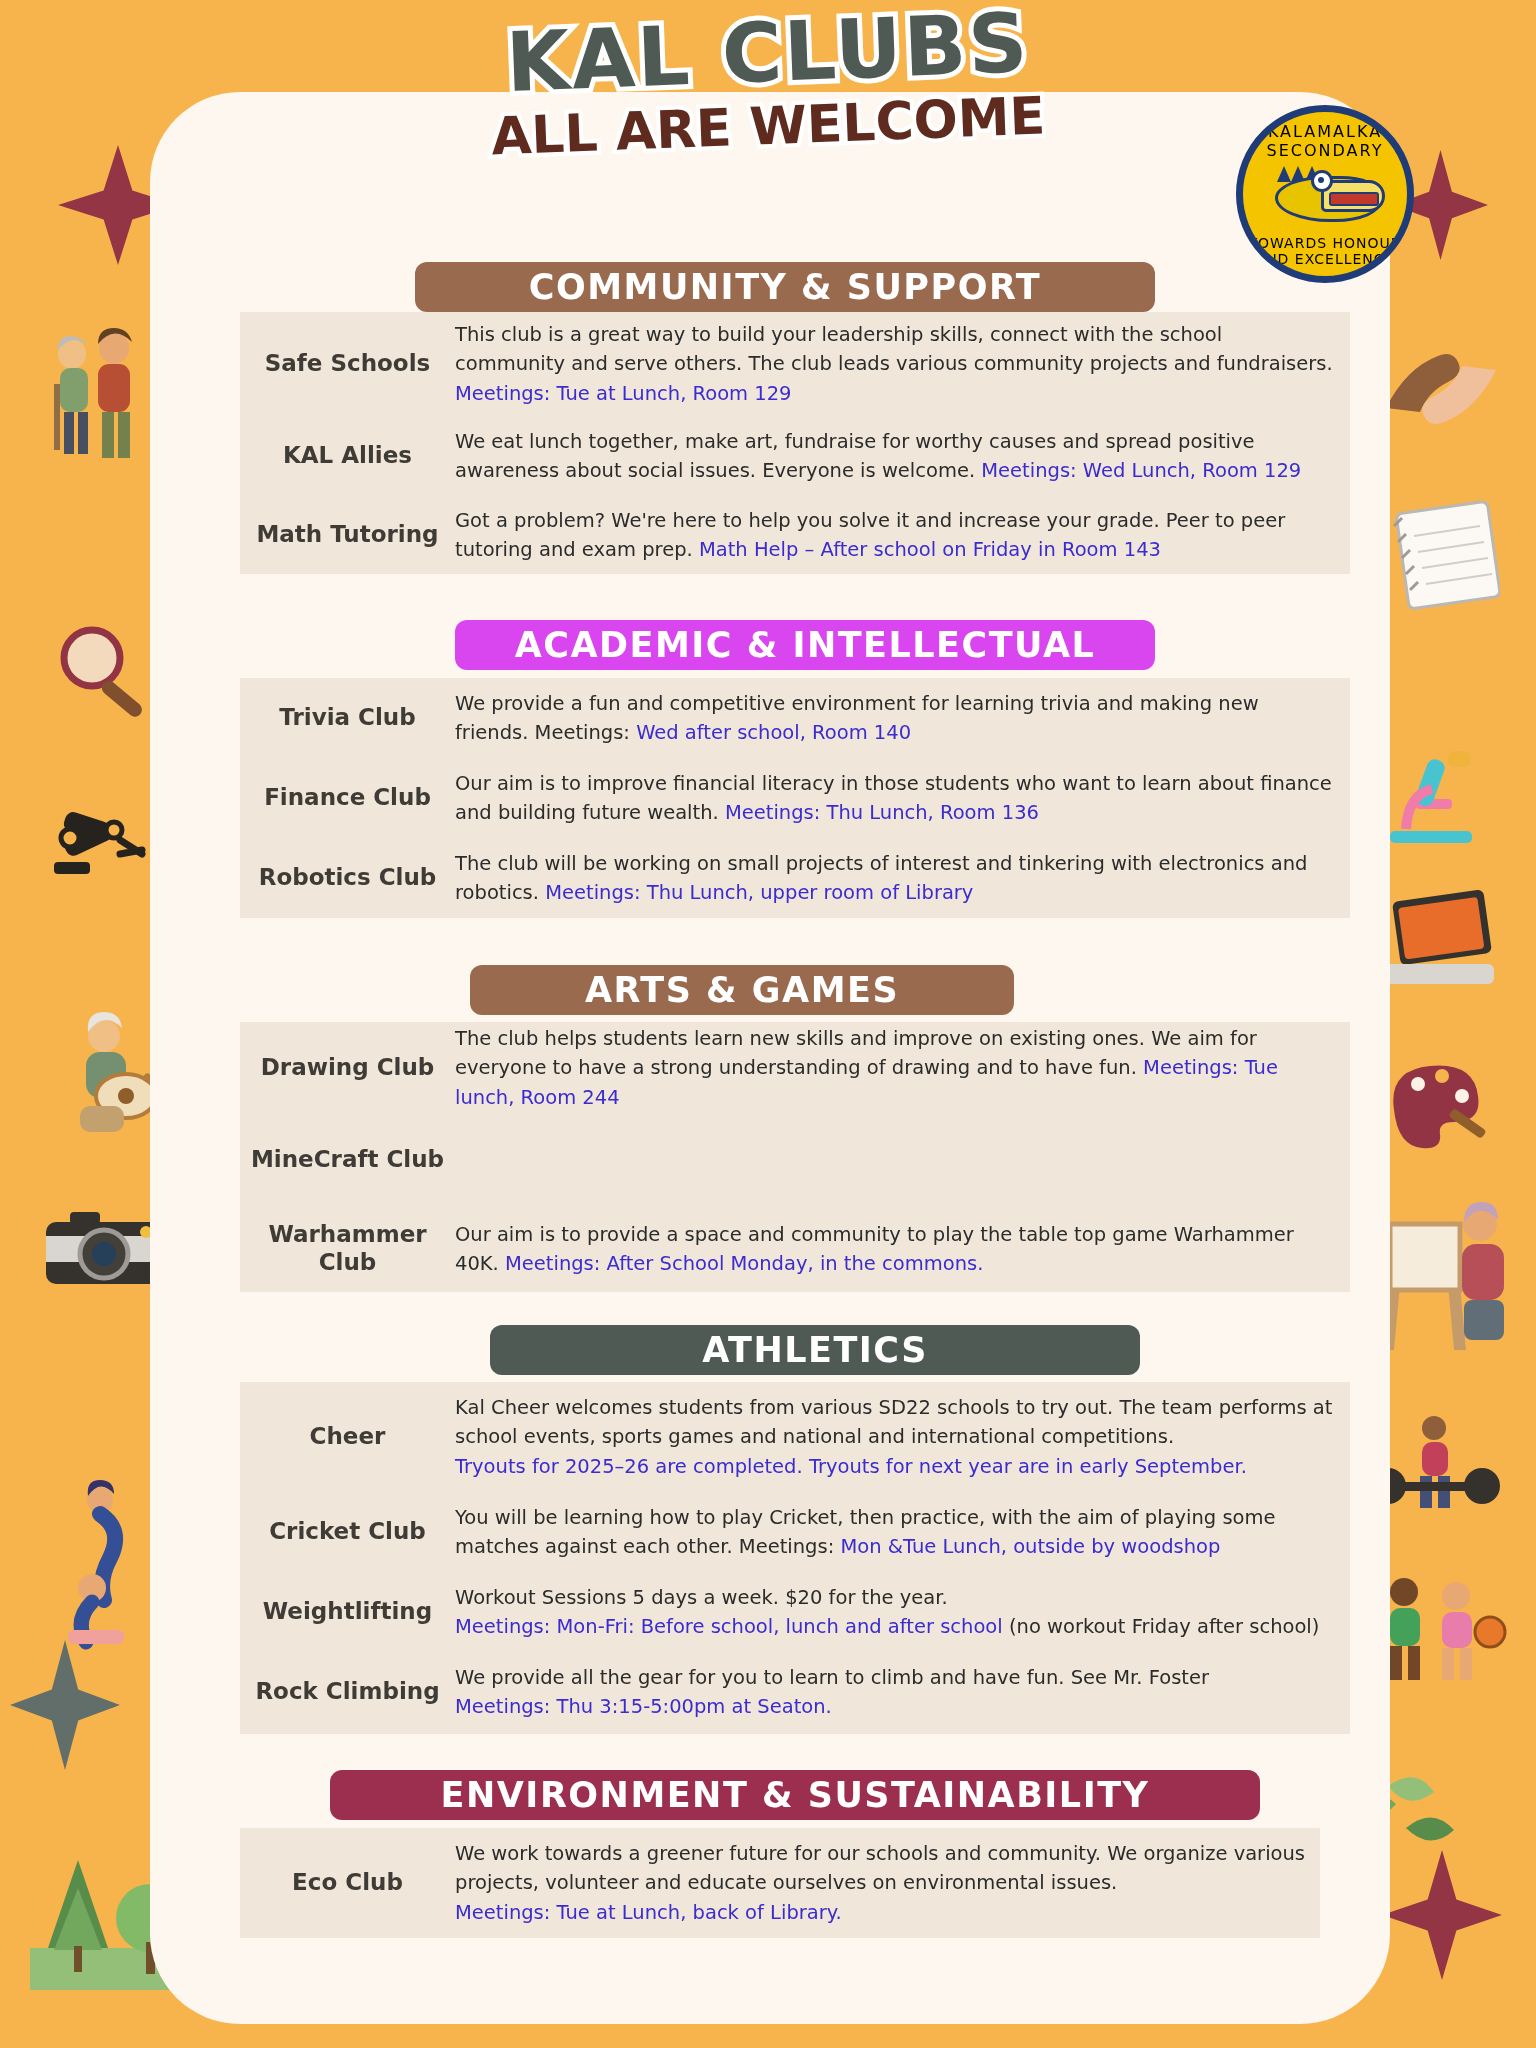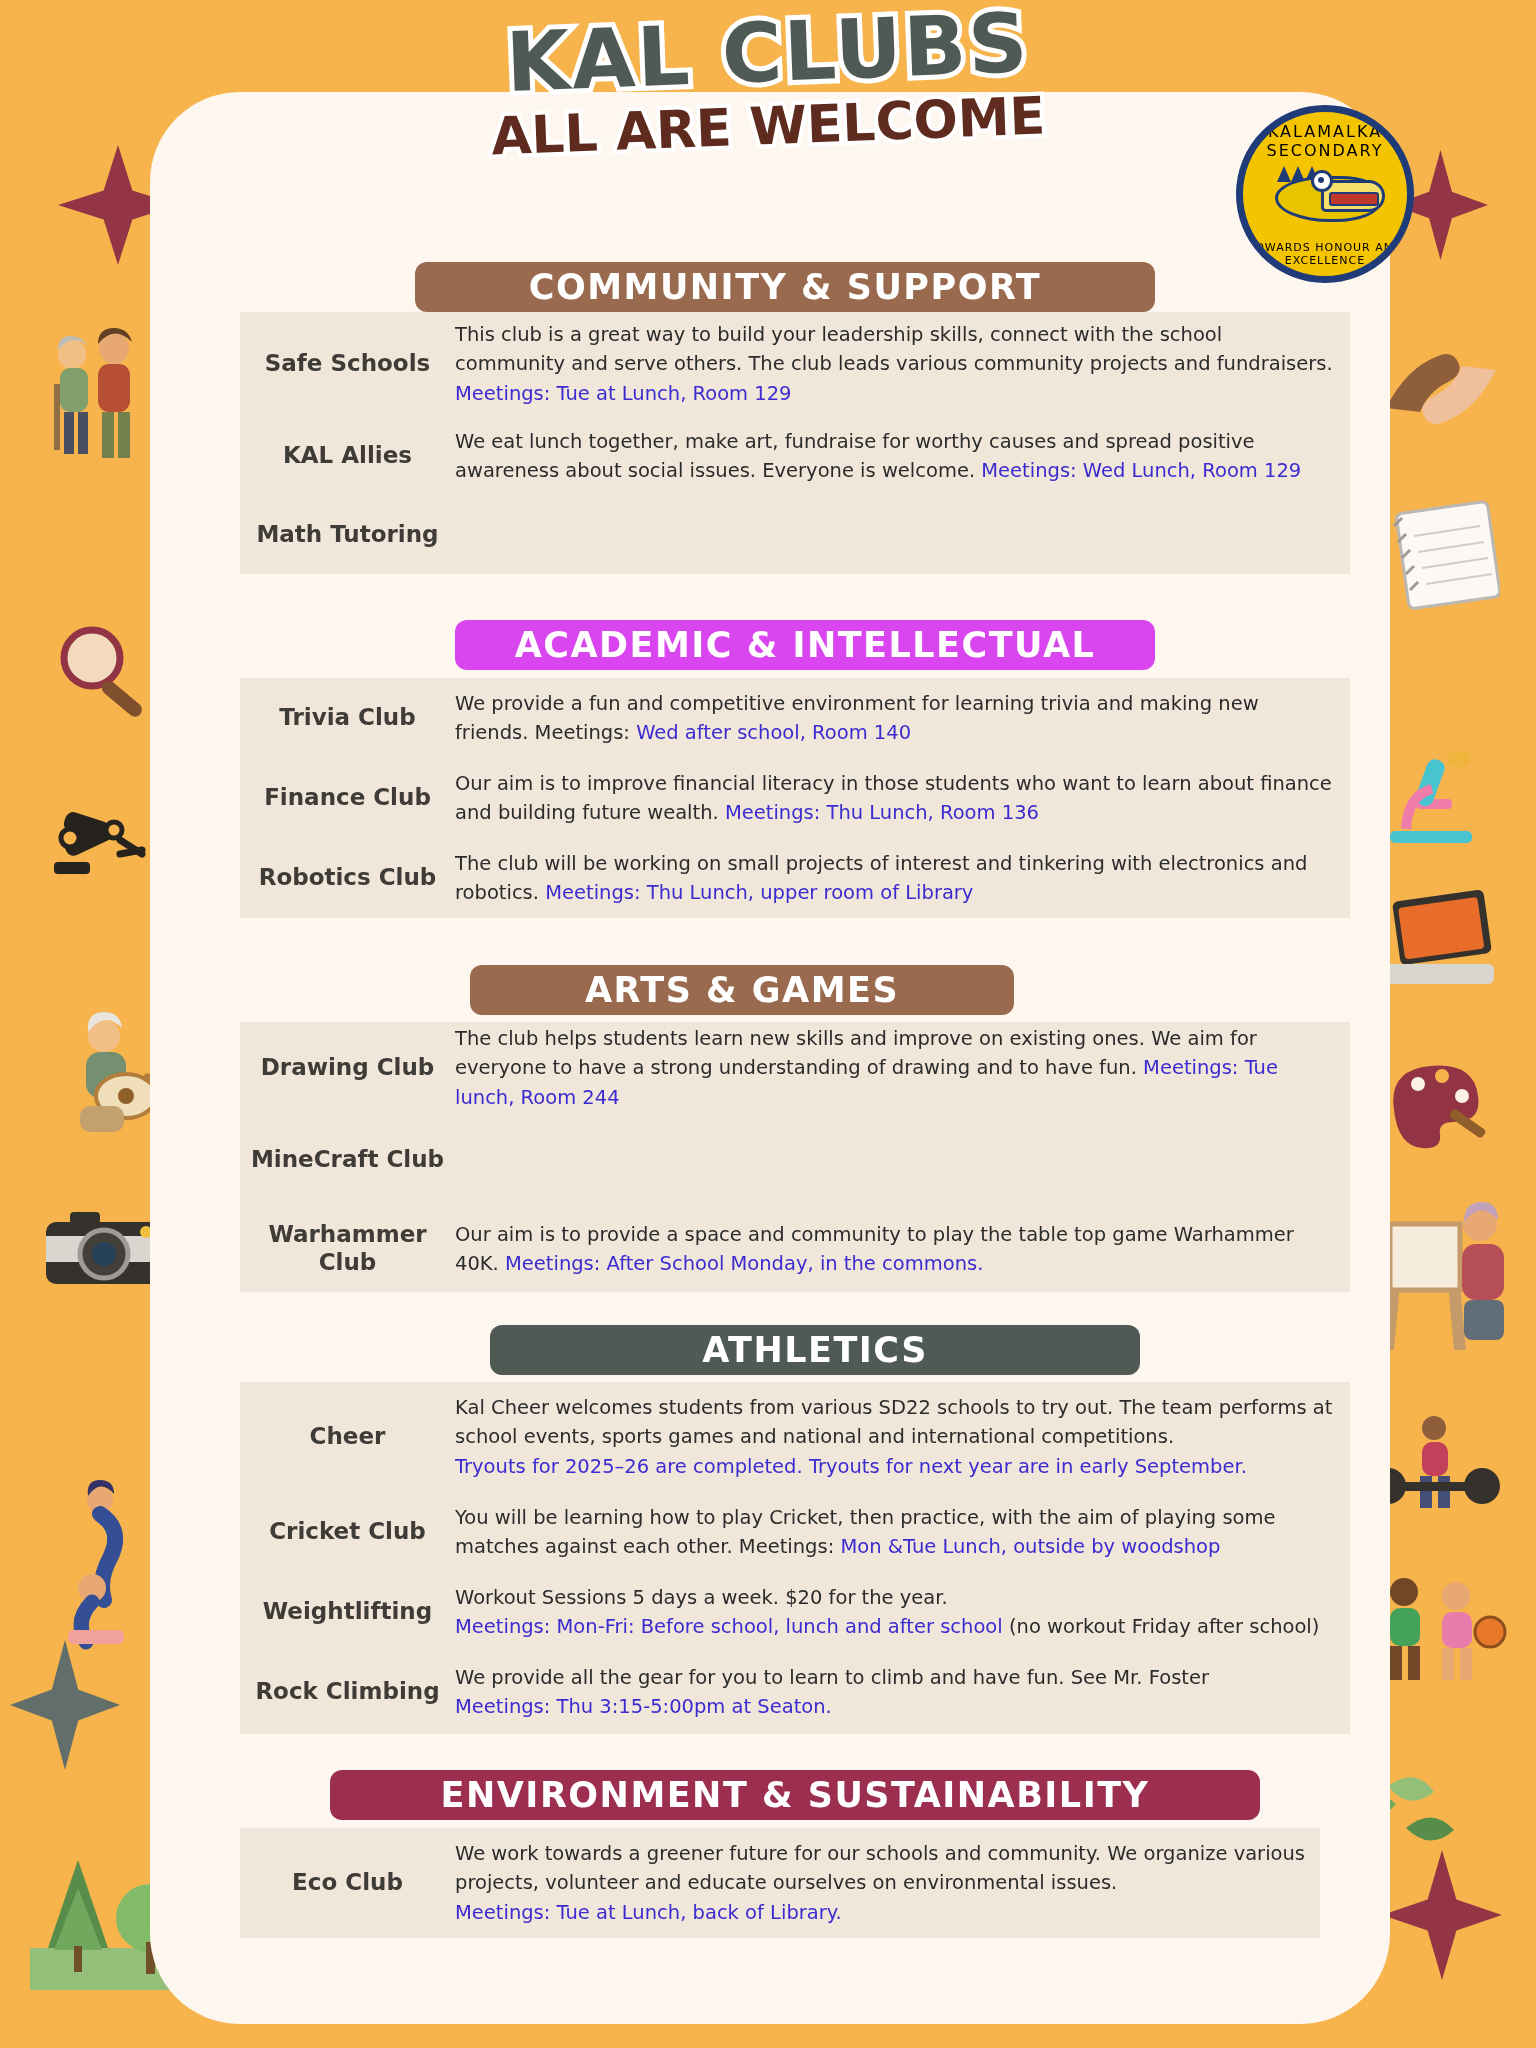--- a/index.html
+++ b/index.html
@@ -55,21 +55,21 @@
     line-height:1.0;
   }
 
   
   .crest{
     position:absolute;right:122px;top:105px;width:178px;height:178px;border-radius:50%;
     background:#f5c400;border:7px solid #1f3b78;box-sizing:border-box;
     display:flex;align-items:center;justify-content:center;overflow:hidden;
   }
   .crest .ring-top{position:absolute;top:10px;left:0;right:0;text-align:center;letter-spacing:2px;}
-  .crest .ring-bot{position:absolute;bottom:9px;left:0;right:0;text-align:center;letter-spacing:1px;font-size:11px;}
+  .crest .ring-bot{position:absolute;bottom:9px;left:0;right:0;text-align:center;letter-spacing:1px;font-size:14px;}
   .croc{
     width:112px;height:80px;position:relative;
   }
   .croc .body{position:absolute;left:6px;top:22px;width:100px;height:40px;background:#e8c400;border:3px solid #1f3b78;border-radius:50% 40% 45% 55%;}
   .croc .snout{position:absolute;left:52px;top:26px;width:58px;height:26px;background:#f5e06a;border:3px solid #1f3b78;border-radius:6px 20px 20px 6px;}
   .croc .mouth{position:absolute;left:60px;top:38px;width:46px;height:10px;background:#c0392b;border:2px solid #1f3b78;border-radius:3px;}
   .croc .eye{position:absolute;left:42px;top:16px;width:16px;height:16px;background:#fff;border:3px solid #1f3b78;border-radius:50%;}
   .croc .eye:after{content:"";position:absolute;left:4px;top:4px;width:6px;height:6px;background:#1f3b78;border-radius:50%;}
   .croc .spikes{position:absolute;left:8px;top:10px;width:46px;height:18px;}
   .croc .spikes span{position:absolute;bottom:0;width:0;height:0;border-left:7px solid transparent;border-right:7px solid transparent;border-bottom:16px solid #1f3b78;}
@@ -325,20 +325,23 @@
       </div>
     </div>
     <div class="club-row" style="height:80px;">
       <div class="club-name">KAL Allies</div>
       <div class="club-desc">
         <span>We eat lunch together, make art, fundraise for worthy causes and spread positive awareness about social issues. Everyone is welcome.  </span><span class="meet">Meetings: Wed Lunch, Room 129</span>
       </div>
     </div>
     <div class="club-row" style="height:78px;">
       <div class="club-name">Math Tutoring</div>
+      <div class="club-desc">
+        <span>Got a problem? We're here to help you solve it and increase your grade. Peer to peer tutoring and exam prep. </span><span class="meet">Math Help – After school on Friday in Room 143</span>
+      </div>
     </div>
   </div>
 
   <div class="sec-head" style="left:455px;width:700px;top:620px;background:#d946ef;">
     <span>ACADEMIC &amp; INTELLECTUAL</span>
   </div>
   <div class="club-table" style="left:240px;top:678px;width:1110px;height:240px;">
     <div class="club-row" style="height:80px;">
       <div class="club-name">Trivia Club</div>
       <div class="club-desc">

